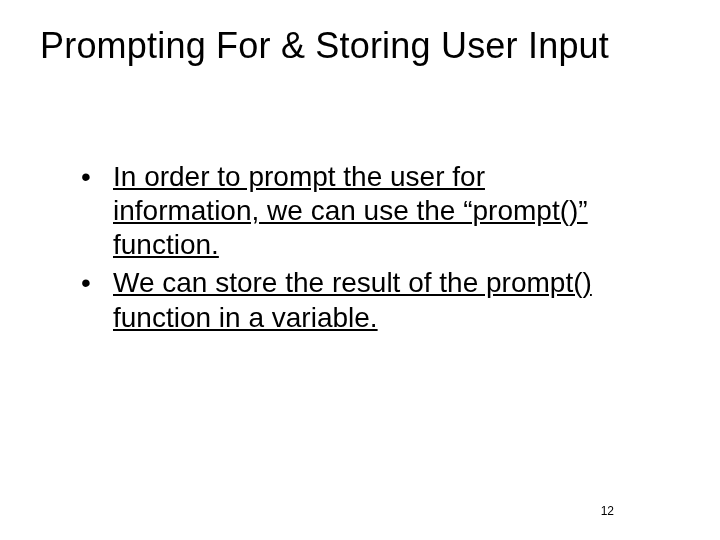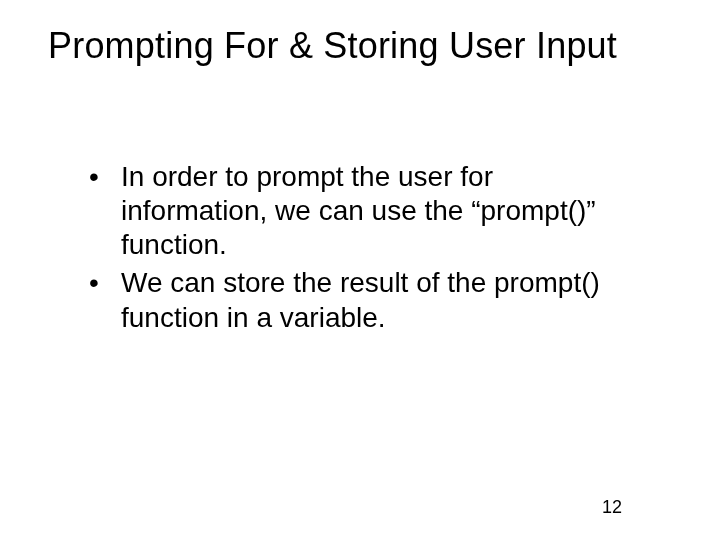--- a/index.html
+++ b/index.html
@@ -10,21 +10,20 @@
     background: #ffffff;
     font-family: Arial, Helvetica, sans-serif;
     color: #000000;
     overflow: hidden;
   }
   .slide {
     position: relative;
     width: 652px;
     height: 540px;
     box-sizing: border-box;
-    margin-left: 8px;
   }
   .title {
     position: absolute;
     top: 25px;
     left: 40px;
     right: 40px;
     font-size: 36px;
     font-weight: 400;
     letter-spacing: 0.2px;
   }
@@ -33,39 +32,40 @@
     top: 160px;
     left: 75px;
     right: 60px;
     font-size: 28px;
     line-height: 1.22;
   }
   ul.bullets {
     list-style: none;
     margin: 0;
     padding: 0;
+    text-decoration: underline;
   }
   ul.bullets > li {
     position: relative;
     padding-left: 38px;
     margin-bottom: 4px;
   }
   ul.bullets > li::before {
     content: "•";
     position: absolute;
     left: 6px;
     top: 0;
     font-size: 28px;
     line-height: 1.22;
   }
   .pagenum {
     position: absolute;
     bottom: 22px;
     right: 38px;
-    font-size: 18px;
+    font-size: 12px;
   }
 </style>
 </head>
 <body>
 
 <div class="slide">
   <div class="title">Prompting For &amp; Storing User Input</div>
 
   <div class="body">
     <ul class="bullets">

